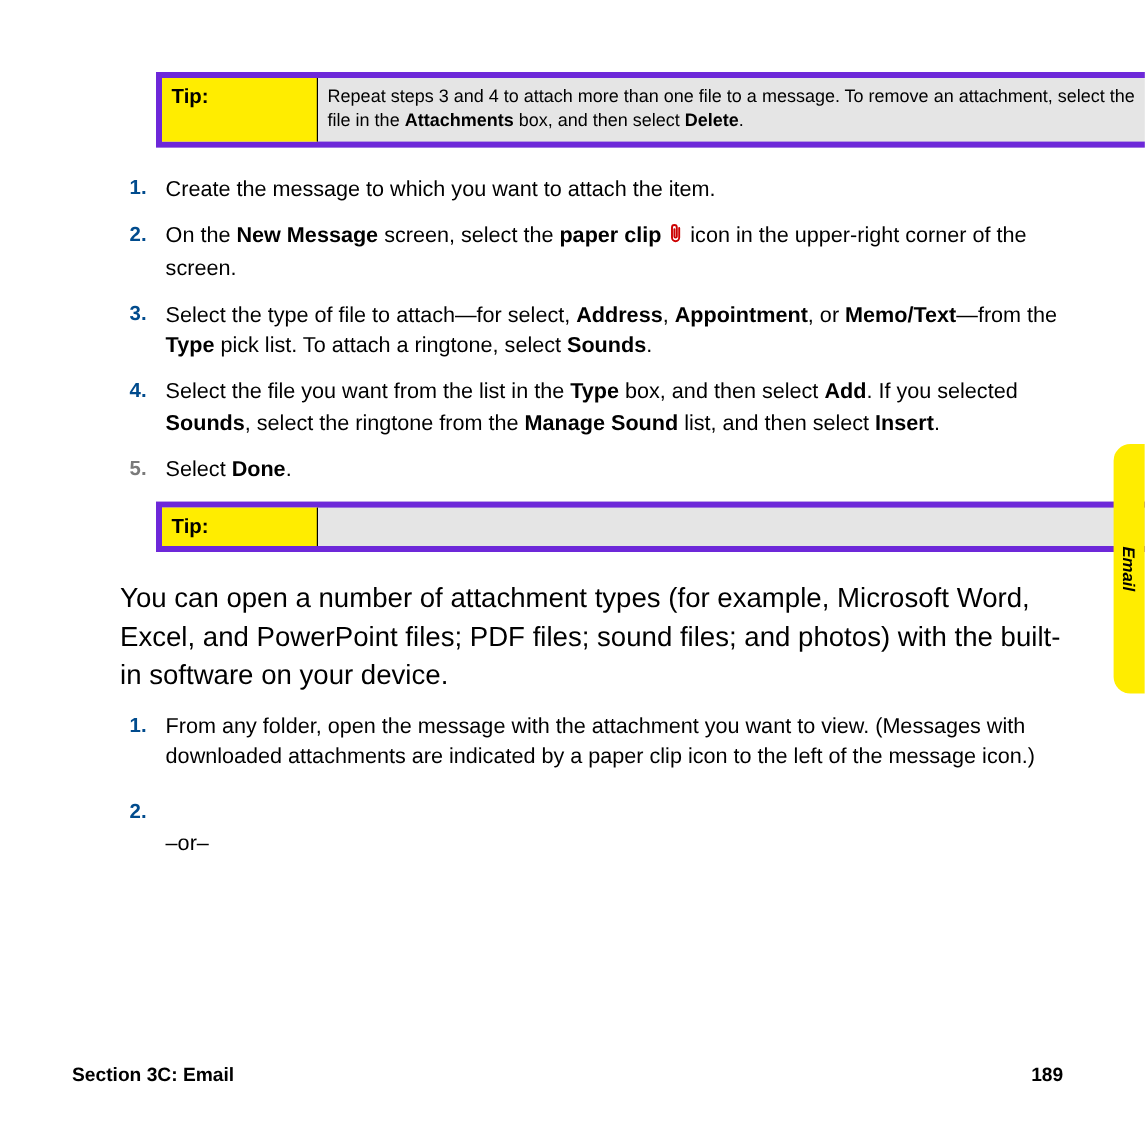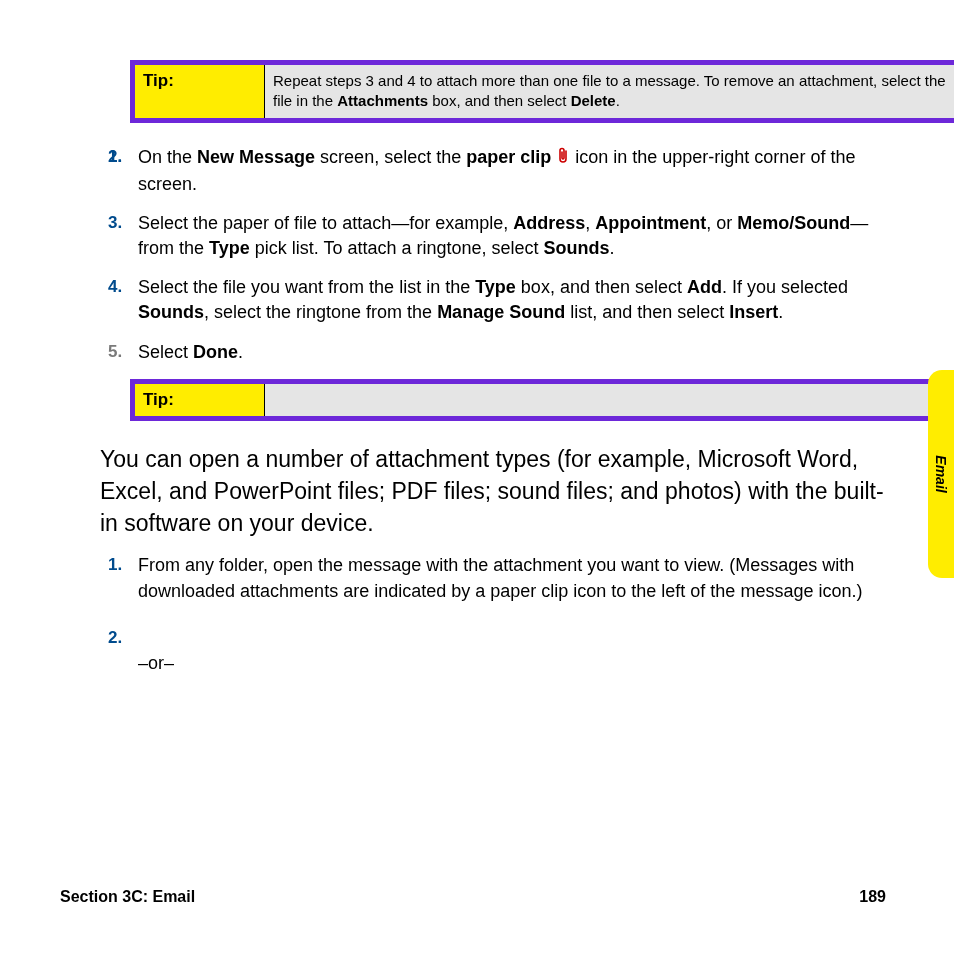--- a/index.html
+++ b/index.html
@@ -110,34 +110,35 @@
     <div class="label">Tip:</div>
     <div class="body">
       <span>Repeat steps 3 and 4 to attach more than one file to a message. To remove an  attachment, select the file in the </span><span class="b">Attachments</span><span> box, and then select </span><span class="b">Delete</span><span>. </span>
     </div>
   </div>
 
 
   <ol>
     <li>
       <span class="num">1.</span>
+      <span>Create the message to which you want to attach the item.</span>
     </li>
     <li>
       <span class="num">2.</span>
       <span>On the </span><span class="b">New Message</span><span> screen, select the </span><span class="b">paper clip</span>
       <span class="clip">
         <svg width="14" height="18" viewBox="0 0 14 18">
             <path d="M10 4v8a3 3 0 0 1-6 0V3.5a2 2 0 0 1 4 0V11a1 1 0 0 1-2 0V5" fill="none" stroke="#c00" stroke-width="1.6" stroke-linecap="round"></path>
           </svg>
       </span>
       <span> icon in the upper-right corner of the screen.</span>
     </li>
     <li>
       <span class="num">3.</span>
-      <span>Select the paper of file to attach—for example, </span><span class="b">Address</span><span>, </span><span class="b">Appointment</span><span>, or </span><span class="b">Memo/Sound</span><span>—from the </span><span class="b">Type</span><span> pick list. To attach a ringtone, select </span><span class="b">Sounds</span><span>.</span>
+      <span>Select the type of file to attach—for select, </span><span class="b">Address</span><span>, </span><span class="b">Appointment</span><span>, or </span><span class="b">Memo/Text</span><span>—from the </span><span class="b">Type</span><span> pick list. To attach a ringtone, select </span><span class="b">Sounds</span><span>.</span>
     </li>
     <li>
       <span class="num">4.</span>
       <span>Select the file you want from the list in the </span><span class="b">Type</span><span> box, and then select </span><span class="b">Add</span><span>. If you selected </span><span class="b">Sounds</span><span>, select the ringtone from the </span><span class="b">Manage Sound</span><span> list, and then select </span><span class="b">Insert</span><span>.</span>
     </li>
     <li>
       <span class="num gray">5.</span>
       <span>Select </span><span class="b">Done</span><span>.</span>
     </li>
   </ol>

